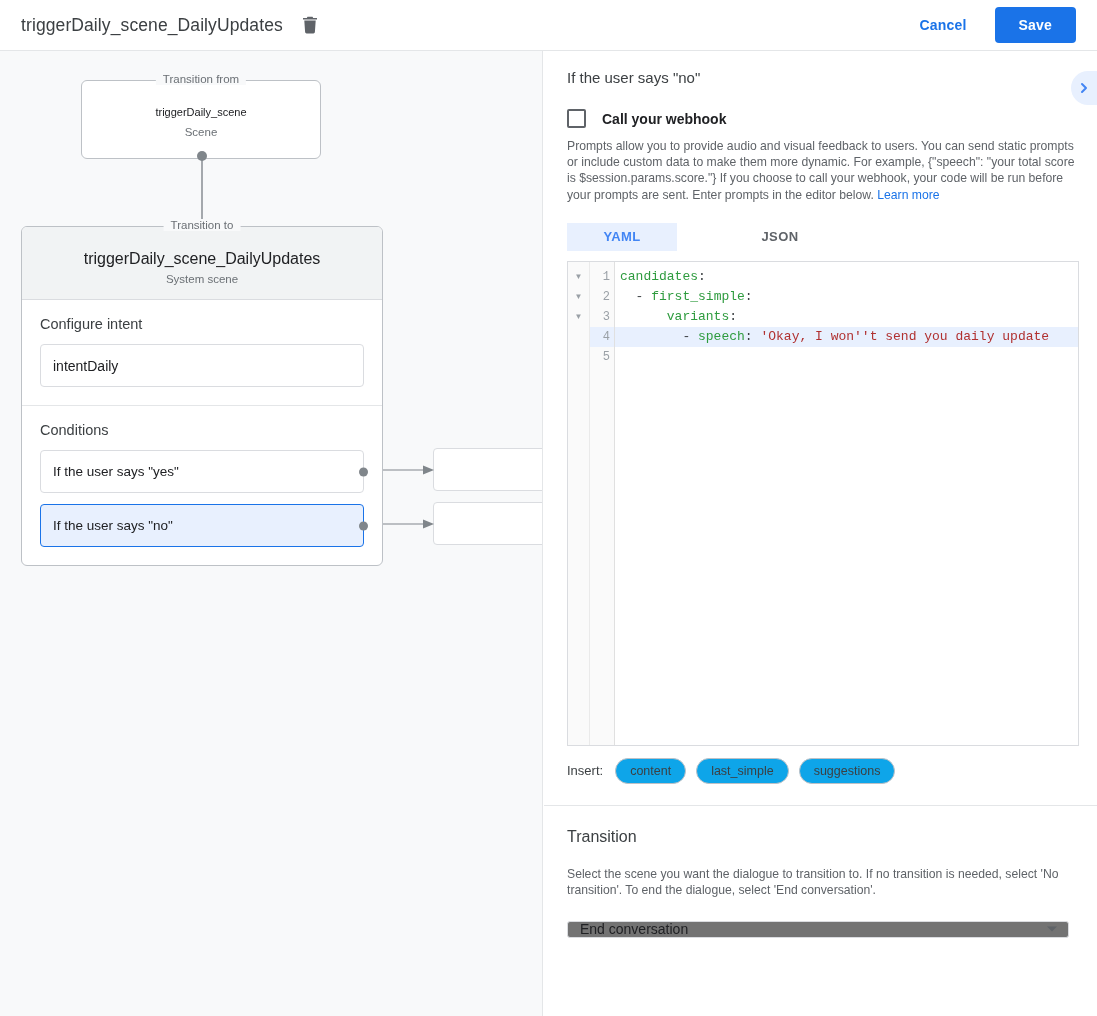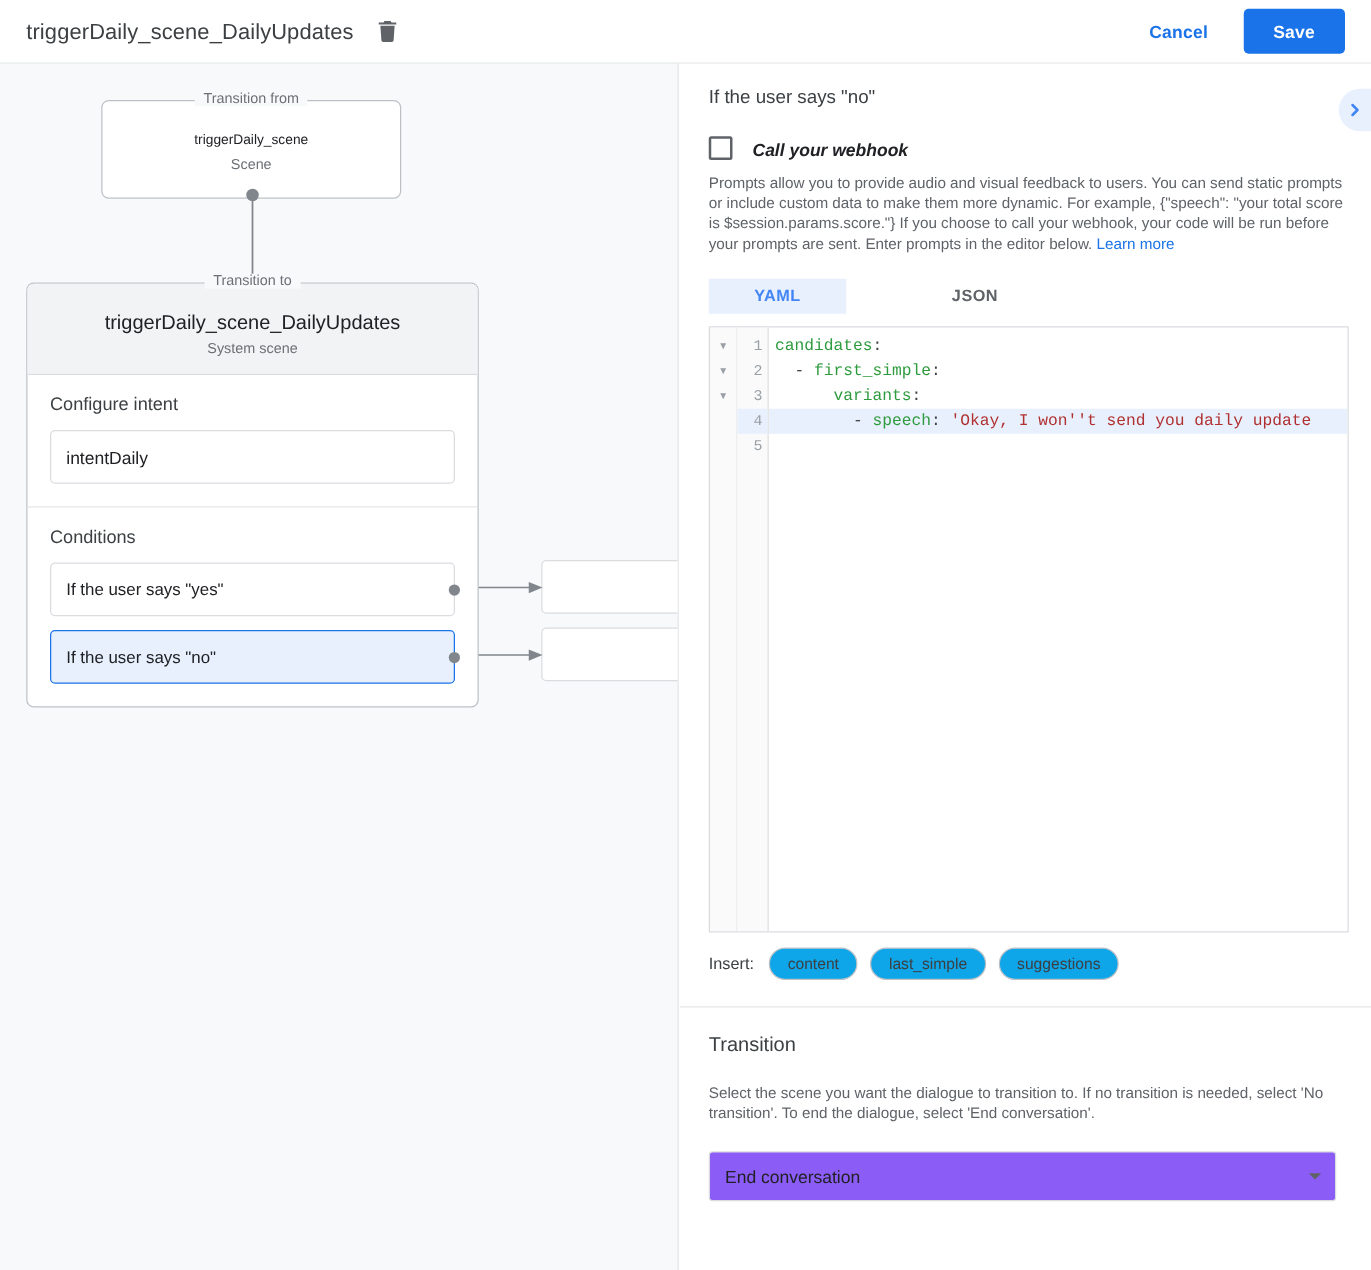--- a/index.html
+++ b/index.html
@@ -196,23 +196,22 @@
     position: absolute;
     right: 0; top: 20px;
     width: 26px; height: 34px;
     background: #e8f0fe;
     border-radius: 17px 0 0 17px;
     display: flex; align-items: center; justify-content: center;
     cursor: pointer;
   }
 
   .row-check {
-    display: flex; align-items: flex-end;
+    display: flex; align-items: center;
     margin: 0 0 0 23px;
-    font-style: italic;
   }
   .chk {
     width: 19px; height: 19px;
     border: 2px solid #5f6368;
     border-radius: 2px;
     background: #ffffff;
     cursor: pointer;
     flex: 0 0 auto;
     position: relative;
   }
@@ -354,24 +353,24 @@
   .trans-title { font-size: 16px; color: #3c4043; }
   .trans-desc {
     margin-top: 20px;
     width: 500px;
     font-size: 12.2px;
     line-height: 16.5px;
     color: #5f6368;
   }
   .select {
     margin-top: 22px;
-    width: 502px; height: 40px;
+    width: 502px; height: 17px;
     border: 1px solid #dadce0;
     border-radius: 3px;
-    background: #8b5cf6;
+    background: #737373;
     display: flex; align-items: center;
     padding: 0 12px;
     font-size: 14px;
     color: #202124;
     cursor: pointer;
     position: relative;
   }
   .select .caret {
     position: absolute; right: 11px; top: 50%;
     transform: translateY(-50%);

